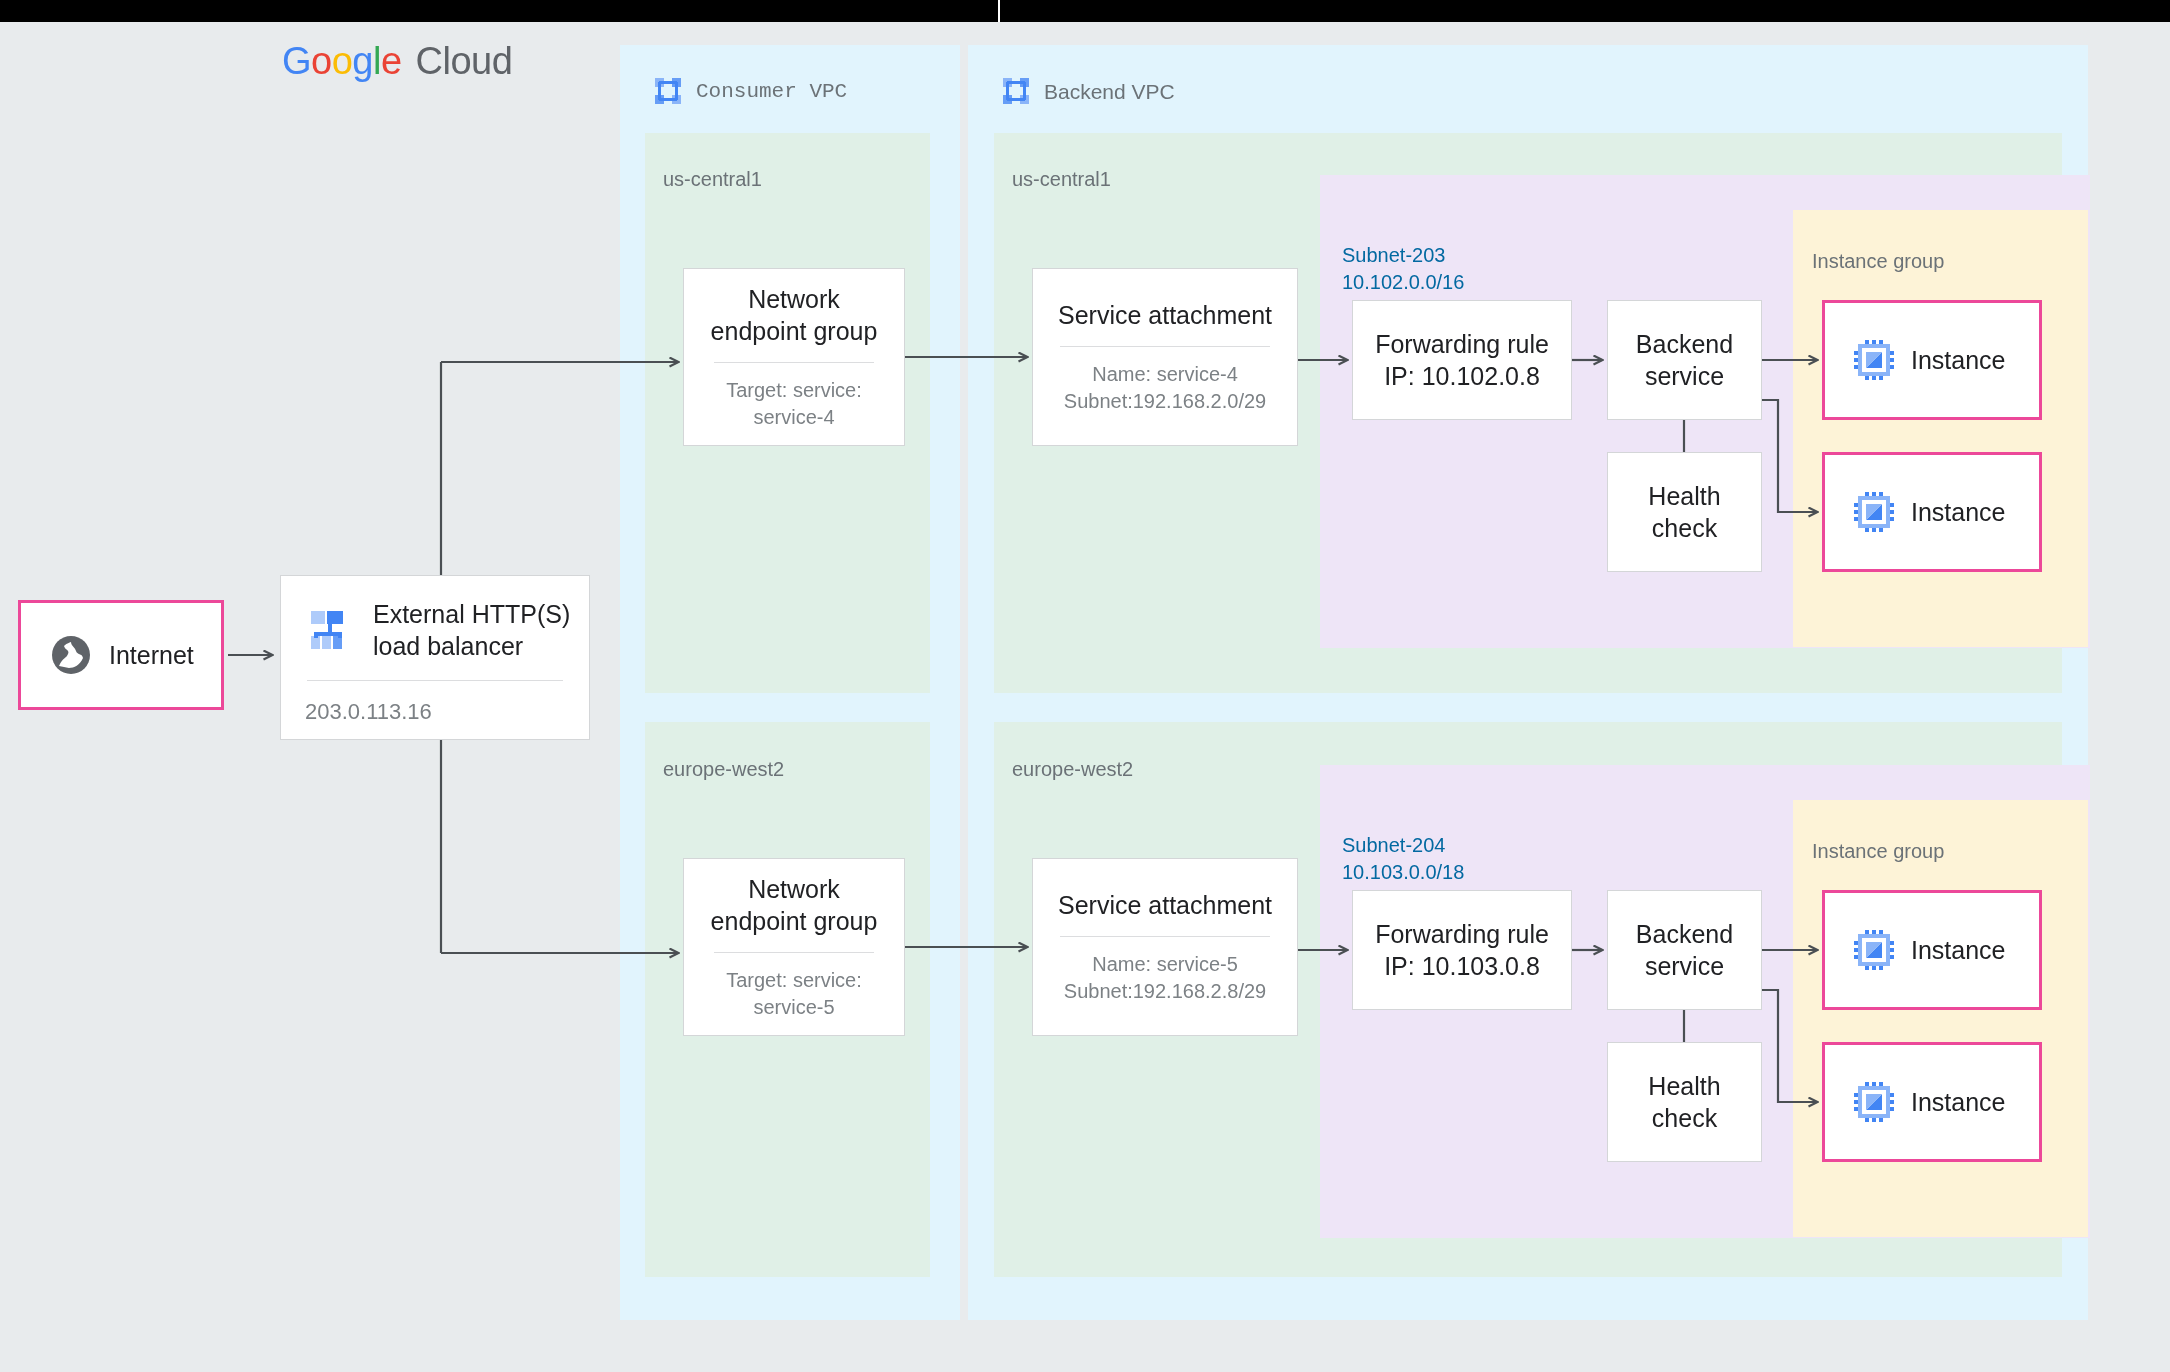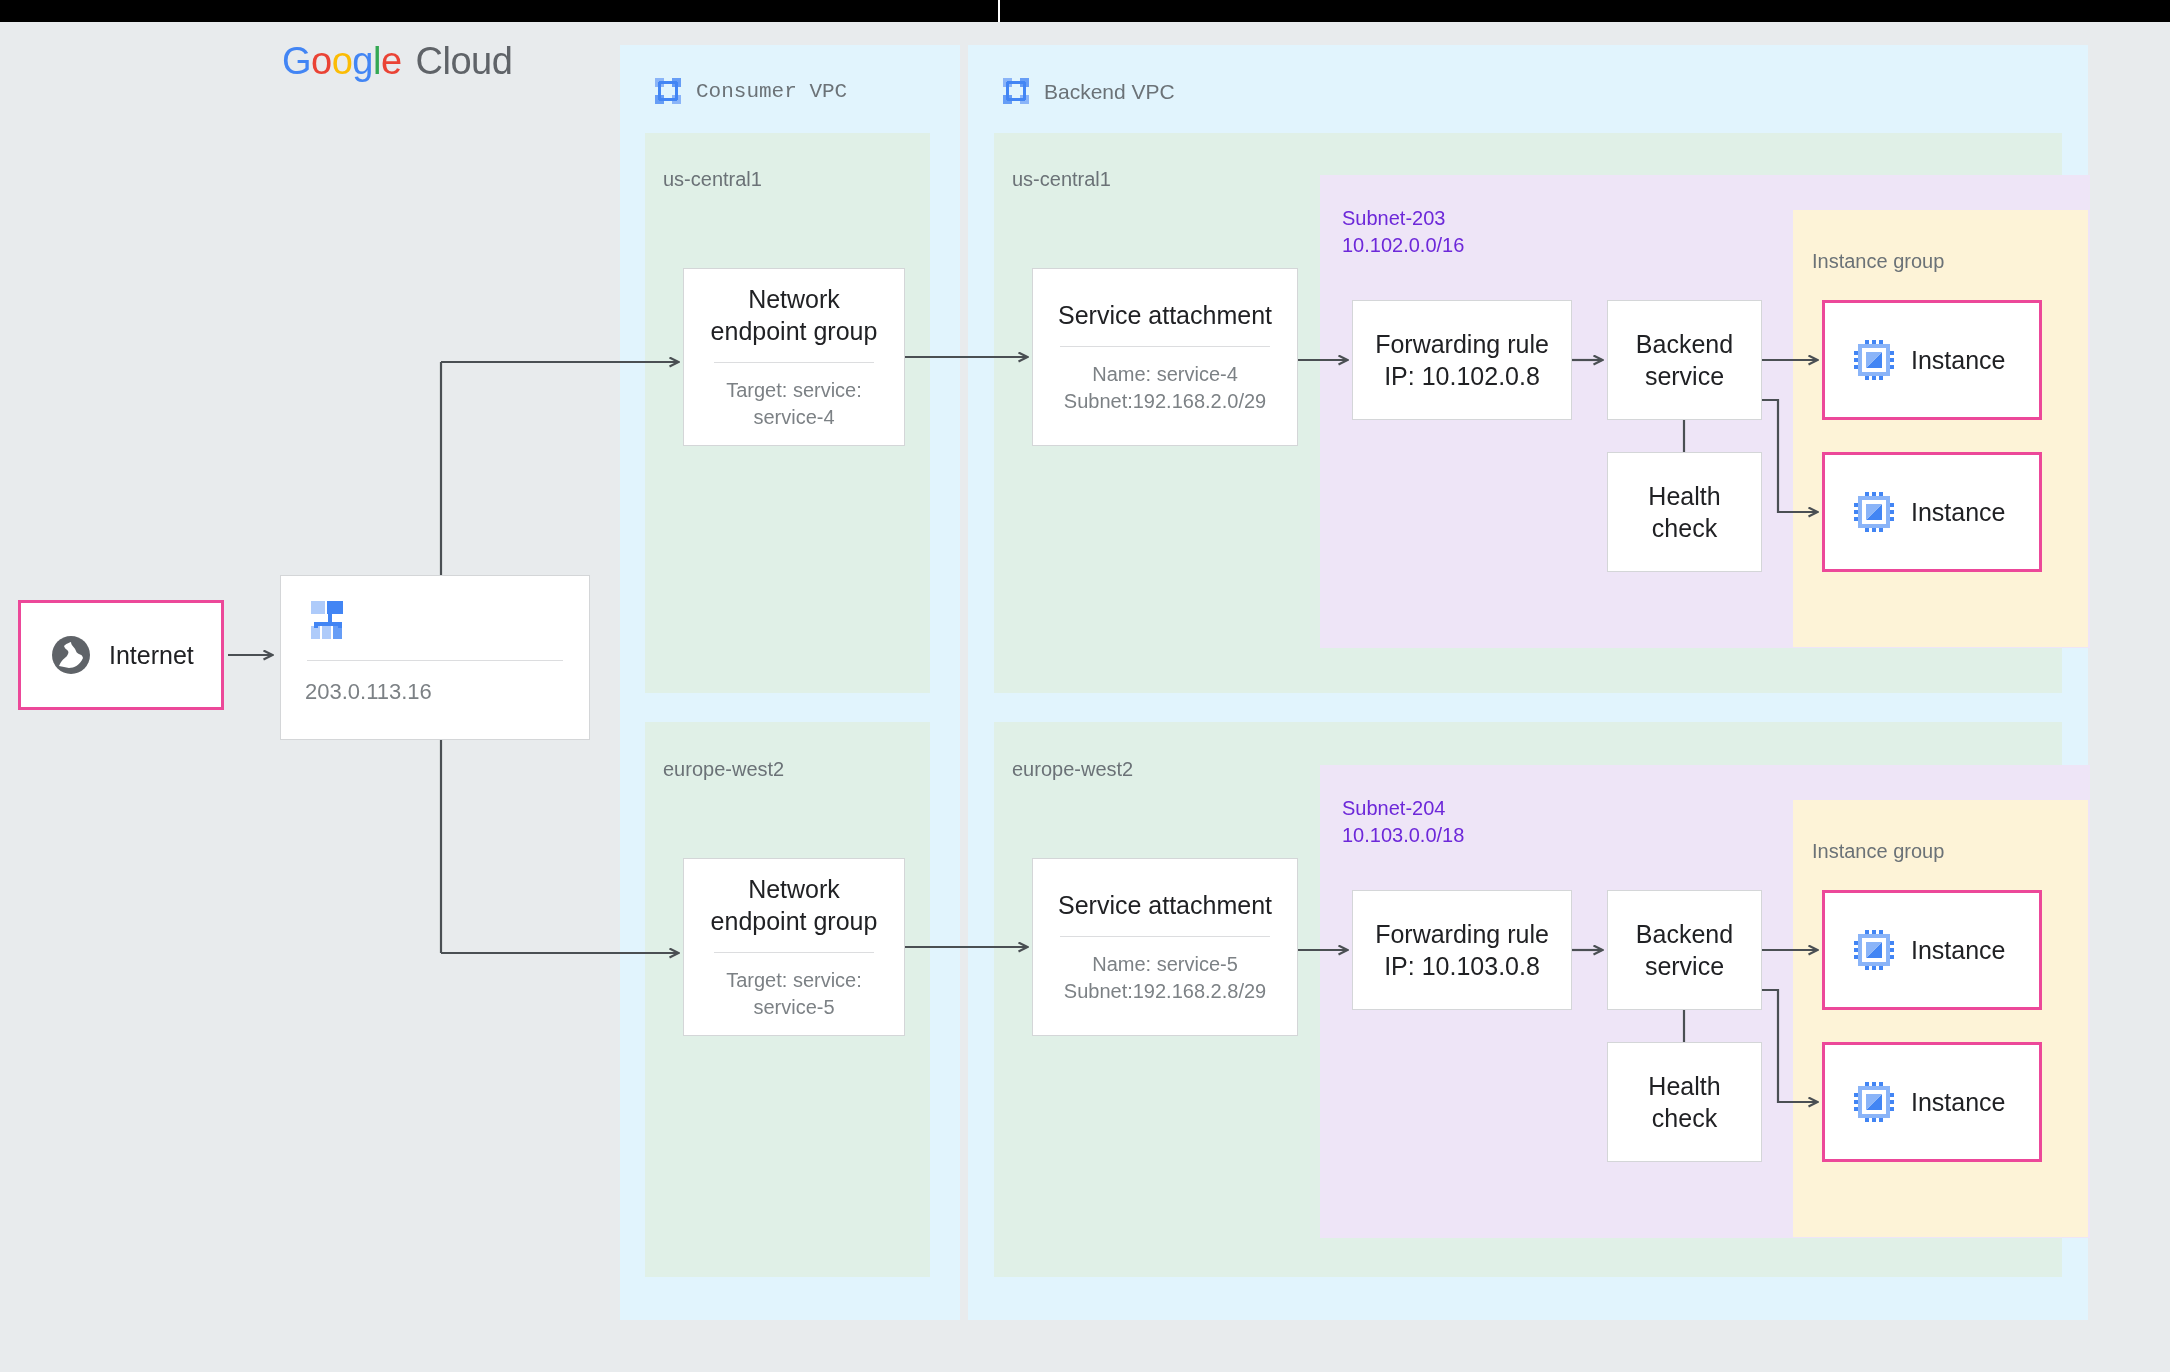--- a/index.html
+++ b/index.html
@@ -22,21 +22,21 @@
 
   
   .vpc{position:absolute;background:#e1f4fd;}
   .vpc-title{position:absolute;color:#6b7277;font-size:21px;}
   .vpc-icon{position:absolute;width:32px;height:32px;}
 
   .region{position:absolute;background:#e0f0e7;}
   .region-label{position:absolute;color:#6b7277;font-size:20px;}
 
   .subnet{position:absolute;background:#eee5f7;}
-  .subnet-label{position:absolute;color:#6d28d9;font-size:20px;line-height:1.35;white-space:pre-line;}
+  .subnet-label{position:absolute;color:#0369a1;font-size:20px;line-height:1.35;white-space:pre-line;margin-top:37px;}
 
   .igroup{position:absolute;background:#fdf3d7;}
   .igroup-label{position:absolute;color:#6b7277;font-size:20px;}
 
   
   .card{position:absolute;background:#fff;border:1px solid #d4d6d8;box-sizing:border-box;
         display:flex;flex-direction:column;align-items:center;justify-content:center;}
   .card .title{font-size:25px;color:#202124;text-align:center;line-height:1.28;}
   .card .hr{height:1px;background:#dcdddf;margin:15px 0 14px 0;}
   .card .sub{font-size:20px;color:#7c8185;text-align:center;line-height:1.34;white-space:pre-line;}
@@ -279,20 +279,22 @@
       <rect x="4" y="3" width="14" height="13" fill="#aecbfa"></rect>
       <rect x="20" y="3" width="16" height="13" fill="#4285F4"></rect>
       <rect x="4" y="28" width="9" height="13" fill="#aecbfa"></rect>
       <rect x="15" y="28" width="9" height="13" fill="#aecbfa"></rect>
       <rect x="26" y="28" width="9" height="13" fill="#669df6"></rect>
       <rect x="21" y="16" width="4" height="12" fill="#4285F4"></rect>
       <rect x="7" y="24" width="28" height="4" fill="#4285F4"></rect>
       <rect x="7" y="24" width="4" height="6" fill="#4285F4"></rect>
       <rect x="31" y="24" width="4" height="6" fill="#4285F4"></rect>
     </svg>
+    <div style="font-size:25px;color:#202124;line-height:1.28;white-space:pre-line;">External HTTP(S)
+load balancer</div>
   </div>
   <div style="height:1px;background:#dcdddf;margin:18px 26px 0 26px;"></div>
   <div style="font-size:22px;color:#7c8185;margin-top:18px;margin-left:24px;">203.0.113.16</div>
 </div>
 
 <svg class="conn">
   <defs>
     <marker id="ah" markerWidth="11" markerHeight="11" refX="9.5" refY="5.5" orient="auto" markerUnits="userSpaceOnUse">
       <path d="M1,1 L10,5.5 L1,10" fill="none" stroke="#4a4f53" stroke-width="2.2"></path>
     </marker>

